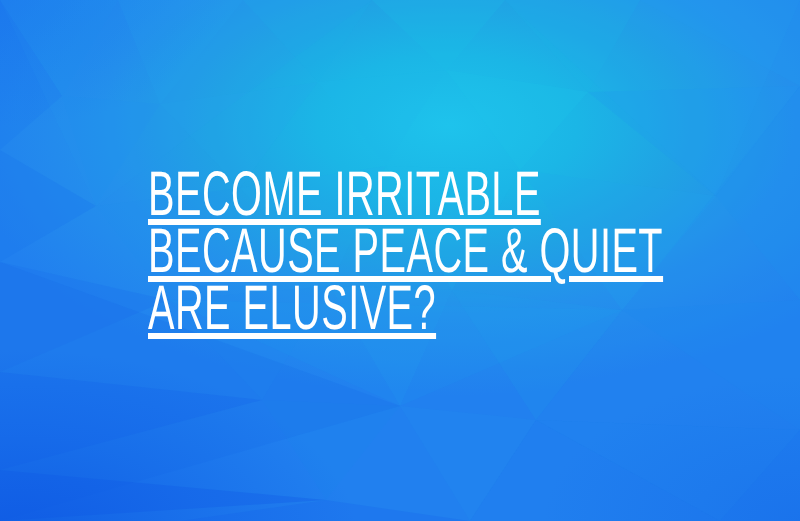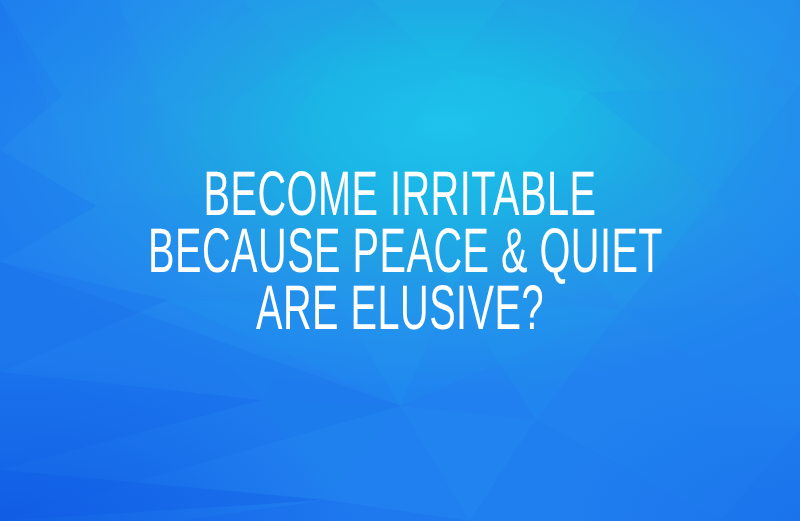--- a/index.html
+++ b/index.html
@@ -51,22 +51,22 @@
         rgba(22, 108, 236, 0.30) 0%,
         rgba(22, 108, 236, 0.00) 72%);
   }
 
   
   #headline {
     position: absolute;
     left: 0;
     right: 0;
     top: 166px;
-    text-align: center;
     color: #ffffff;
+    text-decoration: underline;
   }
 
   .headline-line {
     display: block;
     font-size: 63px;
     line-height: 57px;
     font-weight: 400;
     letter-spacing: 0.012em;
     white-space: nowrap;
     text-transform: uppercase;

